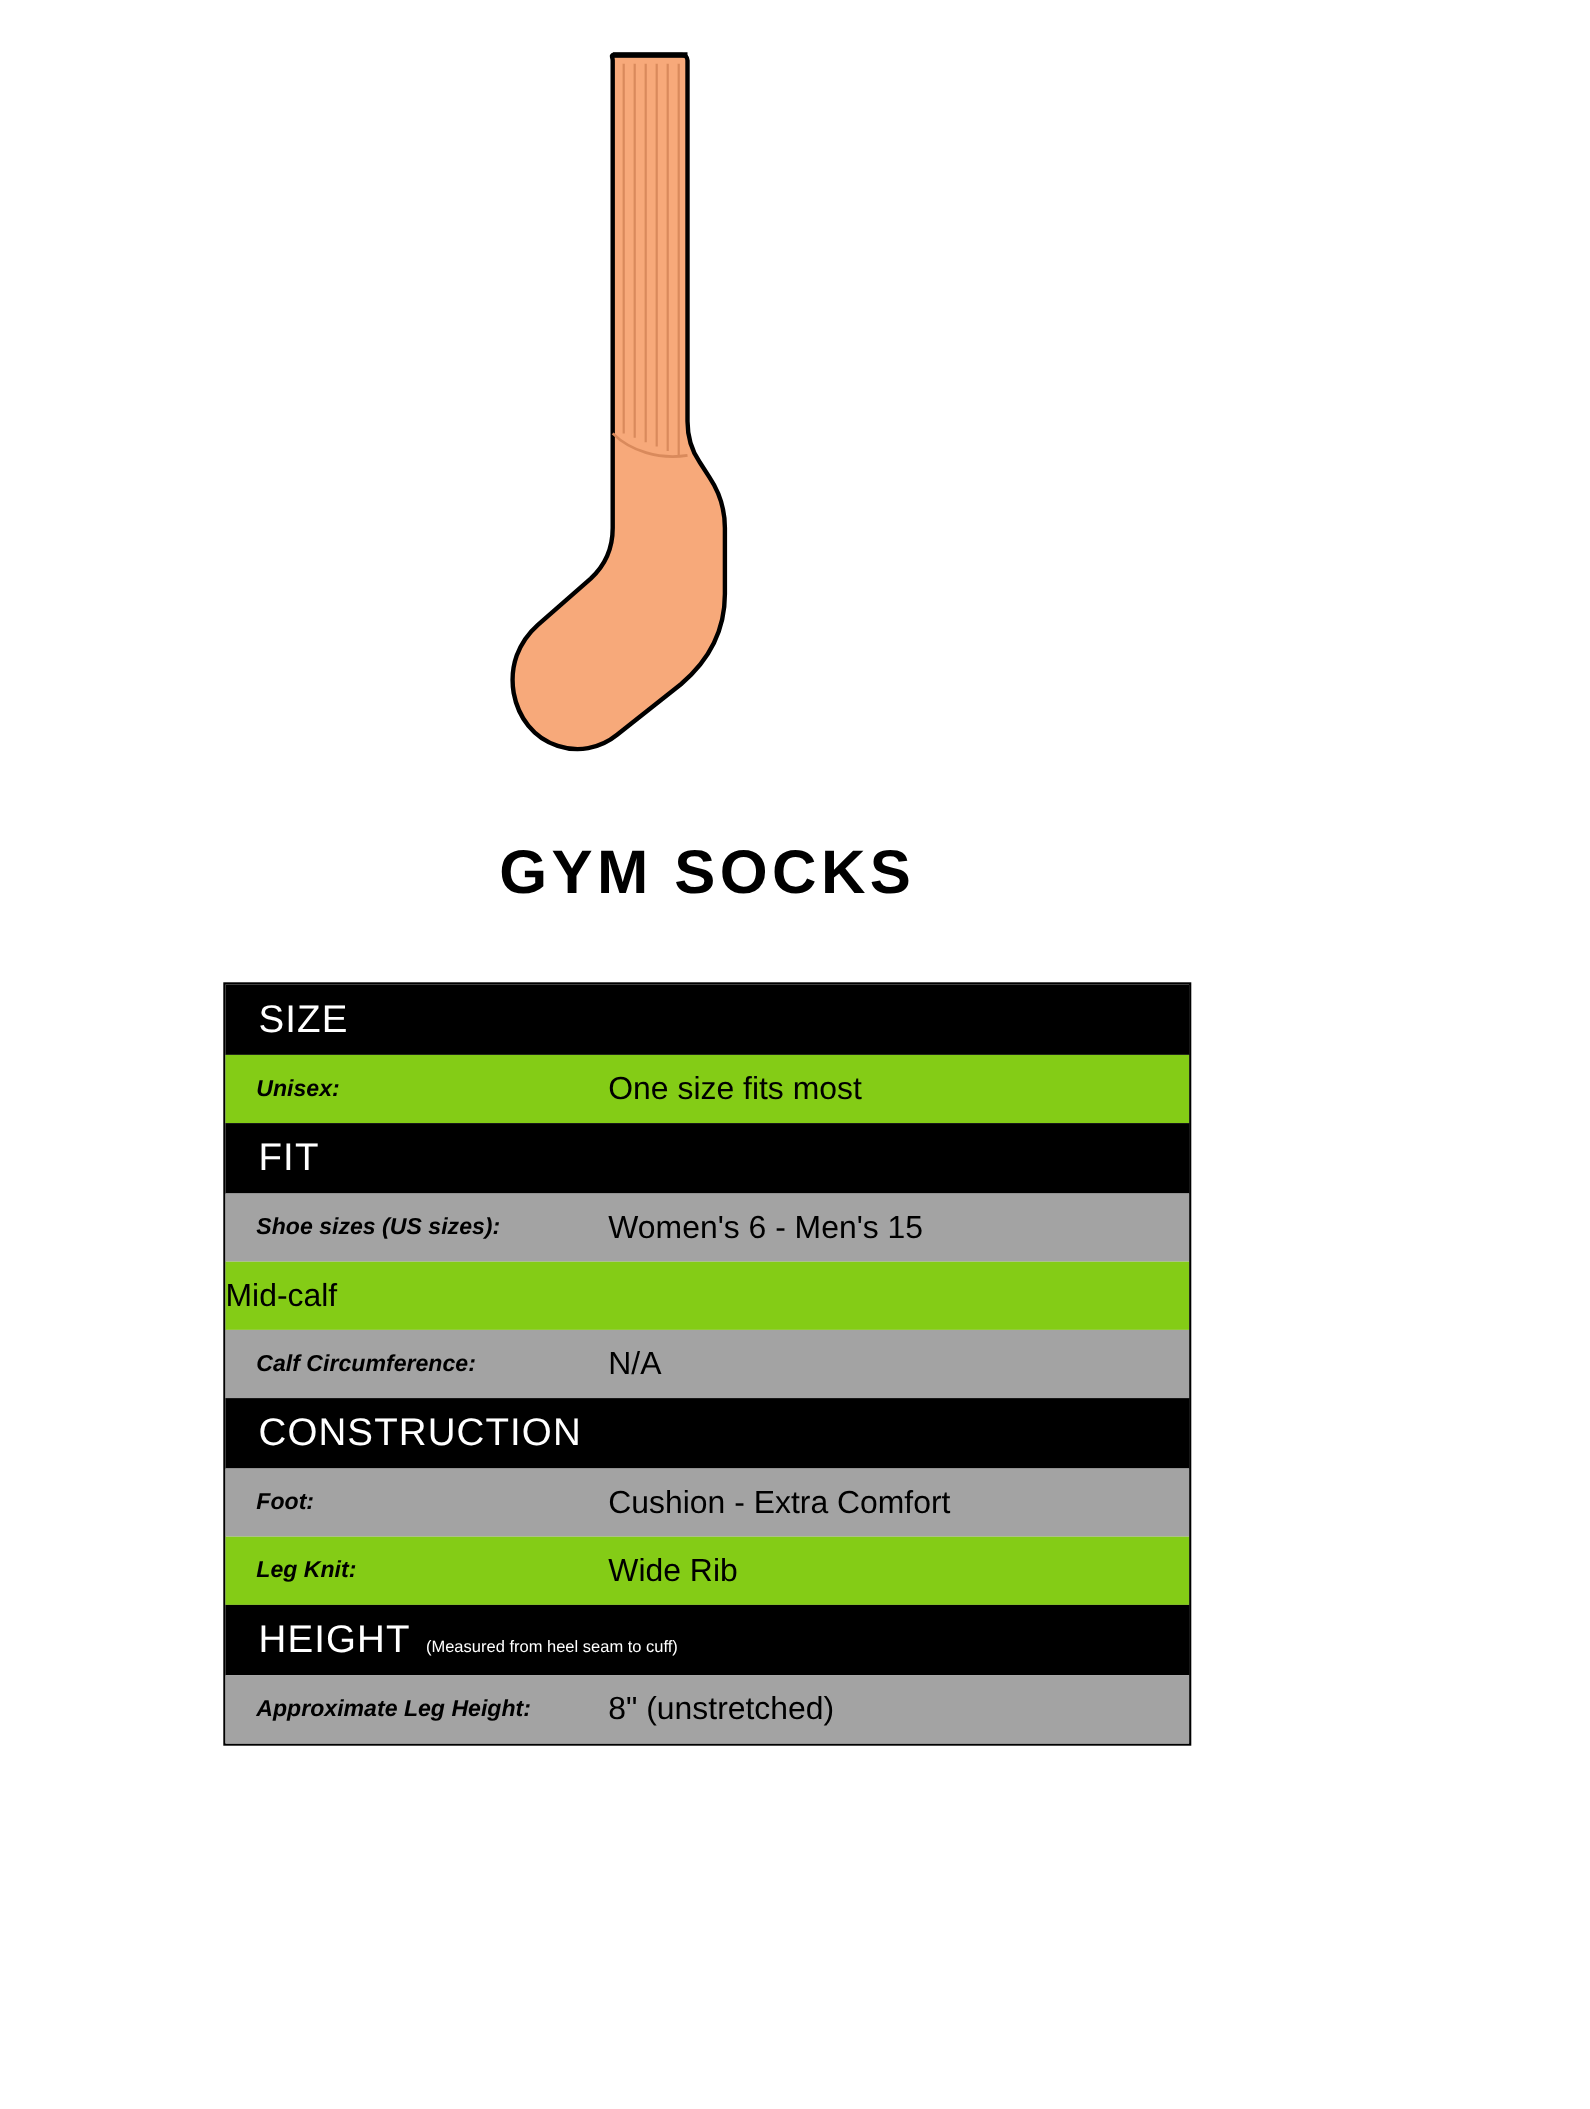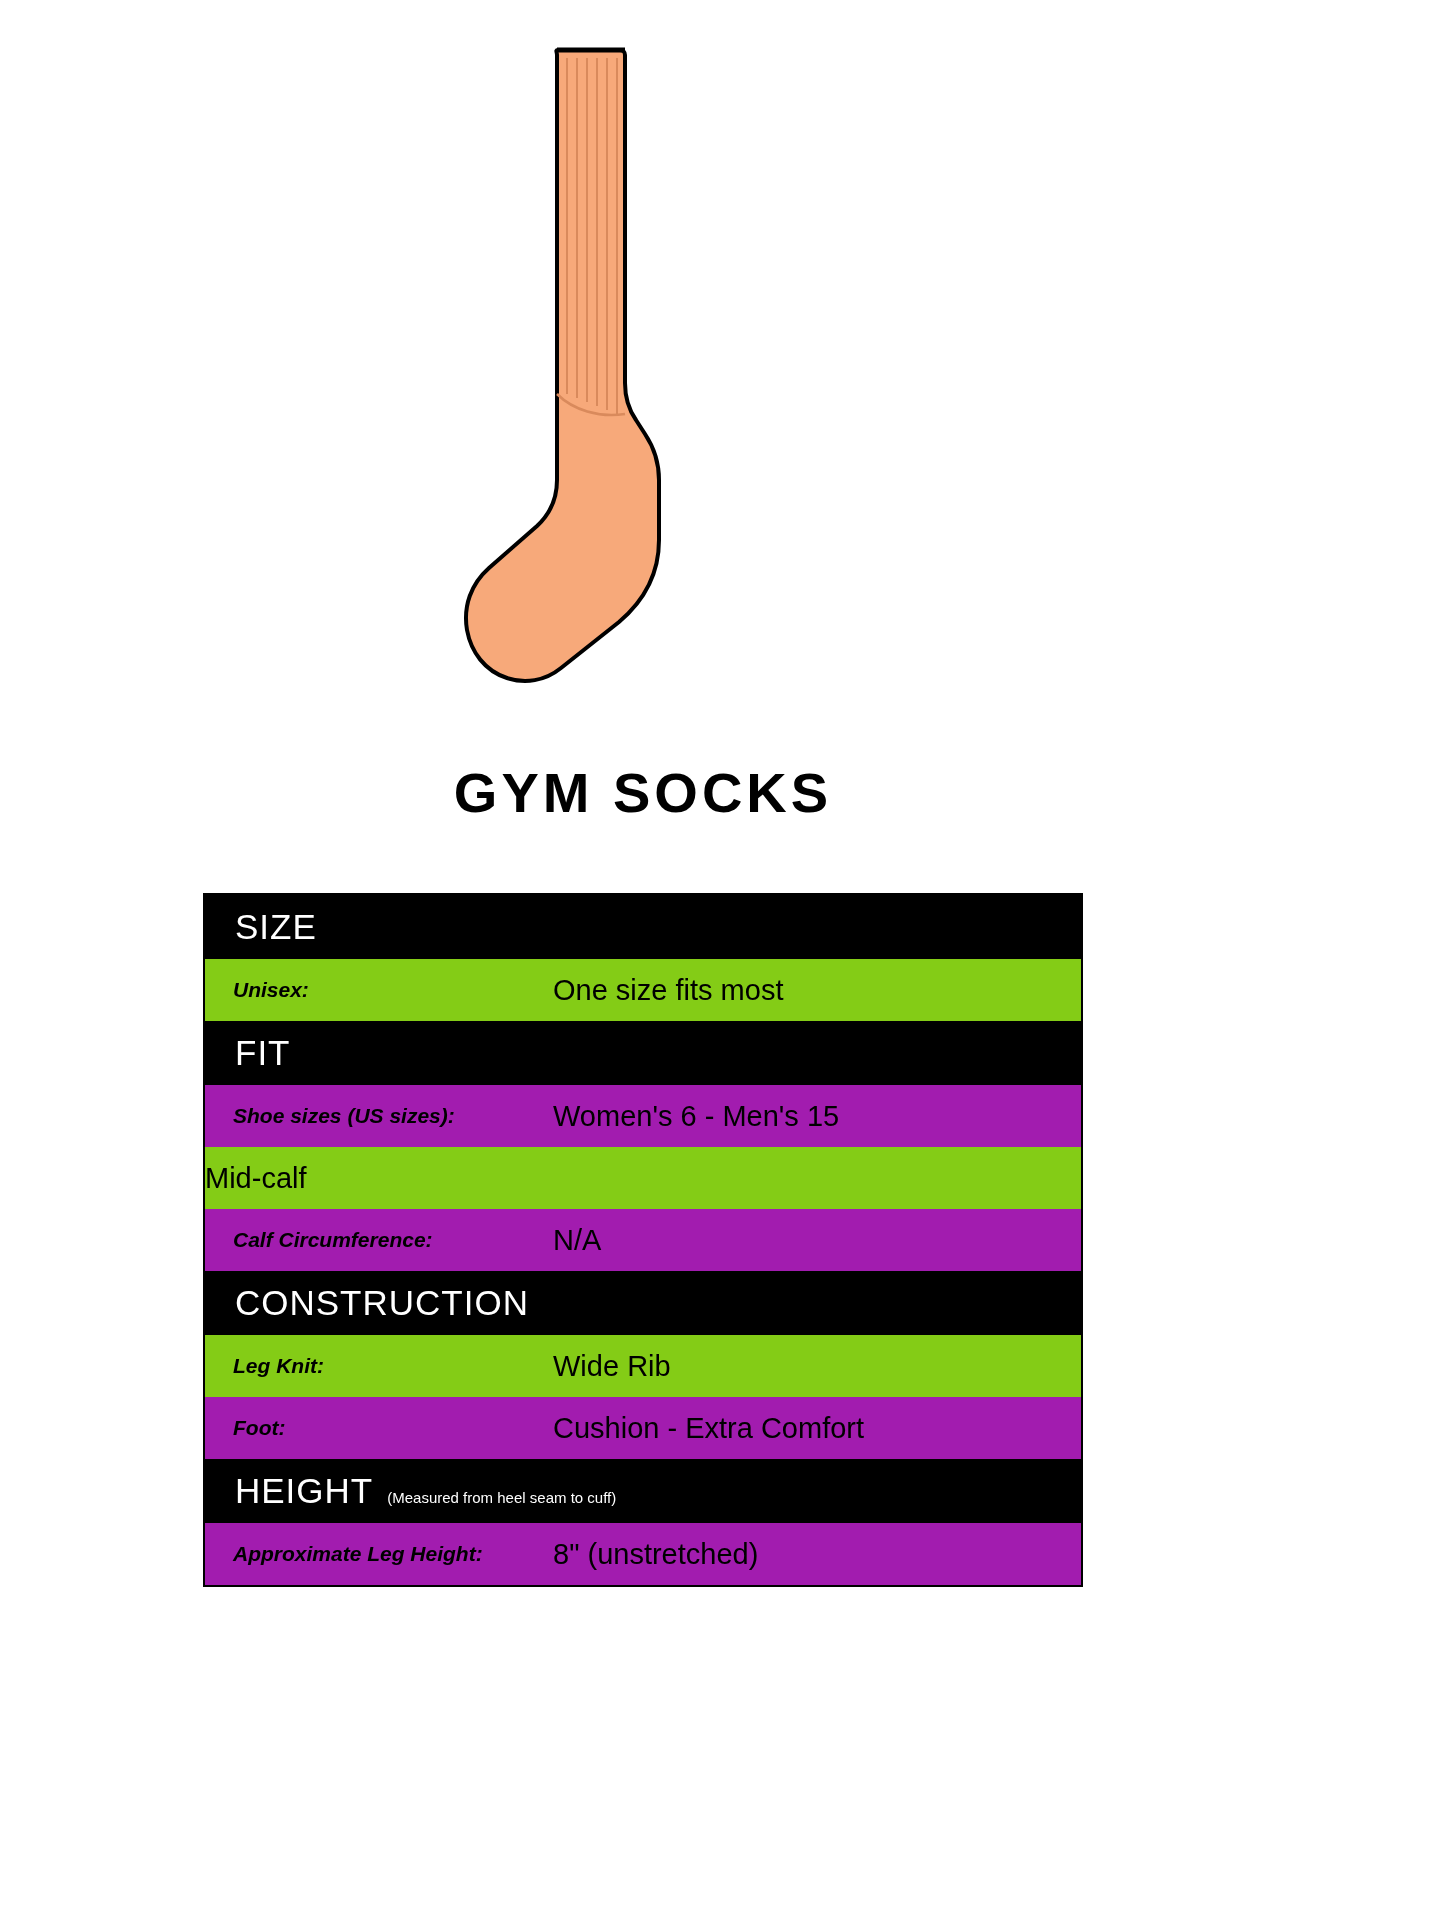--- a/index.html
+++ b/index.html
@@ -70,21 +70,21 @@
   .section-header .sec-note {
     font-size: 15px;
     font-weight: 400;
     letter-spacing: 0px;
   }
 
   .spec-row {
     display: flex;
     align-items: center;
     min-height: 62px;
-    background: #a21caf;
+    background: #a3a3a3;
   }
   .spec-row.alt {
     background: #84cc16;
   }
   .spec-row .label {
     width: 348px;
     box-sizing: border-box;
     padding: 14px 0 14px 28px;
     font-size: 21px;
     font-style: italic;
@@ -157,27 +157,27 @@
     </div>
     <div class="spec-row">
       <div class="label">Calf Circumference:</div>
       <div class="value">N/A</div>
     </div>
 
     <div class="section-header">
       <span class="sec-title">CONSTRUCTION</span>
       <span class="sec-note"></span>
     </div>
+    <div class="spec-row">
+      <div class="label">Foot:</div>
+      <div class="value">Cushion - Extra Comfort</div>
+    </div>
     <div class="spec-row alt">
       <div class="label">Leg Knit:</div>
       <div class="value">Wide Rib</div>
-    </div>
-    <div class="spec-row">
-      <div class="label">Foot:</div>
-      <div class="value">Cushion - Extra Comfort</div>
     </div>
 
     <div class="section-header">
       <span class="sec-title">HEIGHT</span>
       <span class="sec-note">(Measured from heel seam to cuff)</span>
     </div>
     <div class="spec-row">
       <div class="label">Approximate Leg Height:</div>
       <div class="value">8" (unstretched)</div>
     </div>

